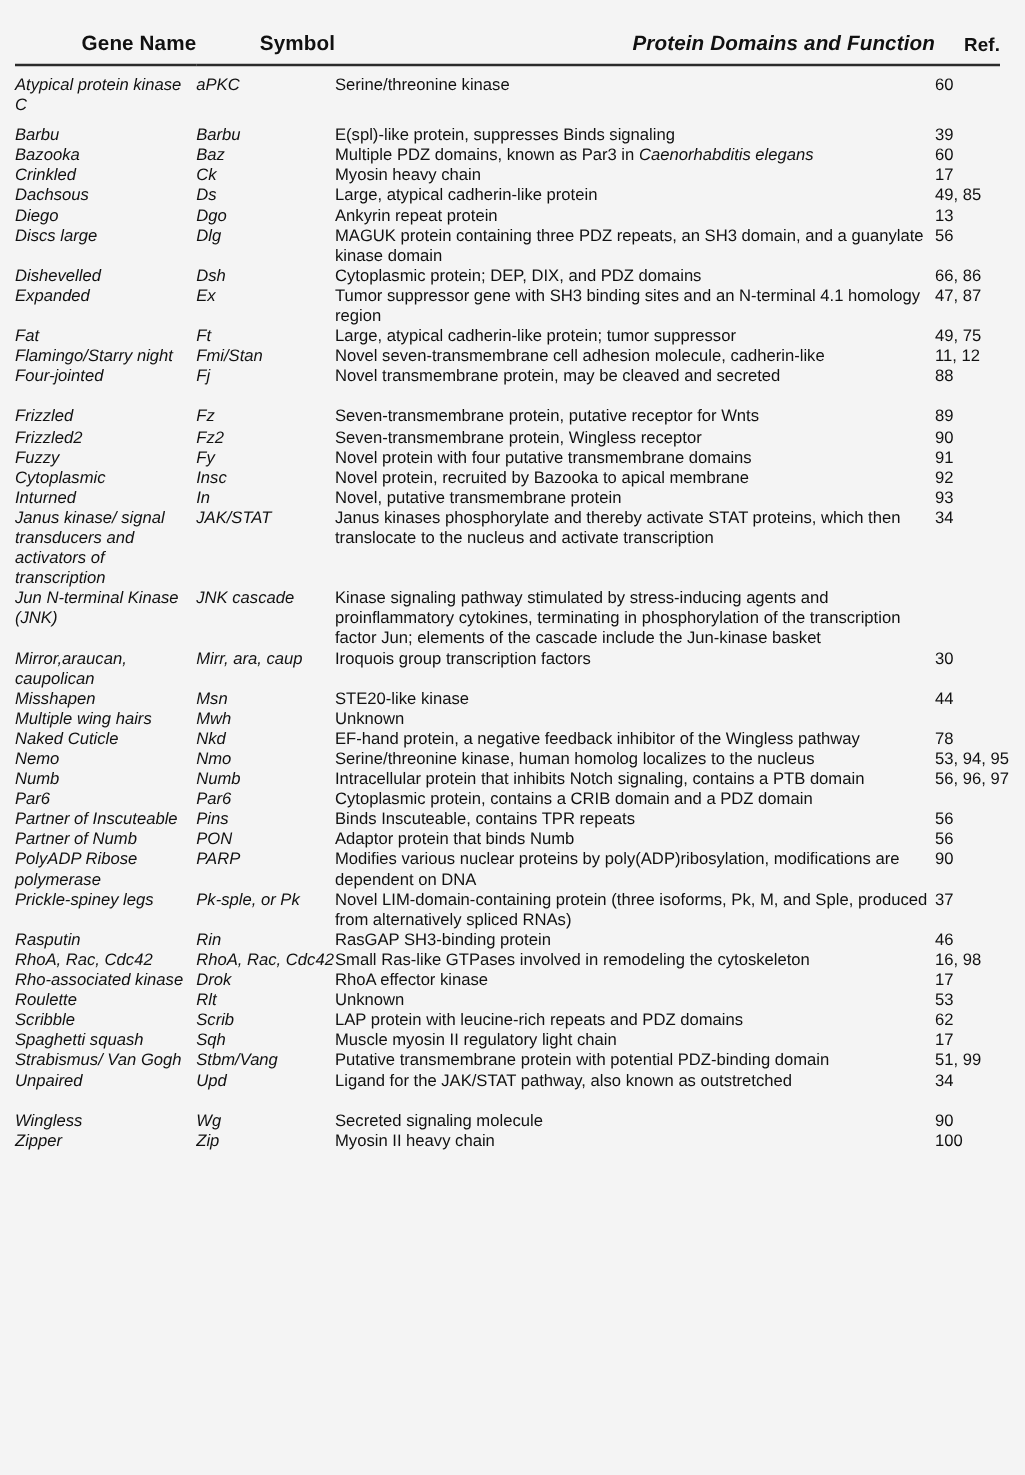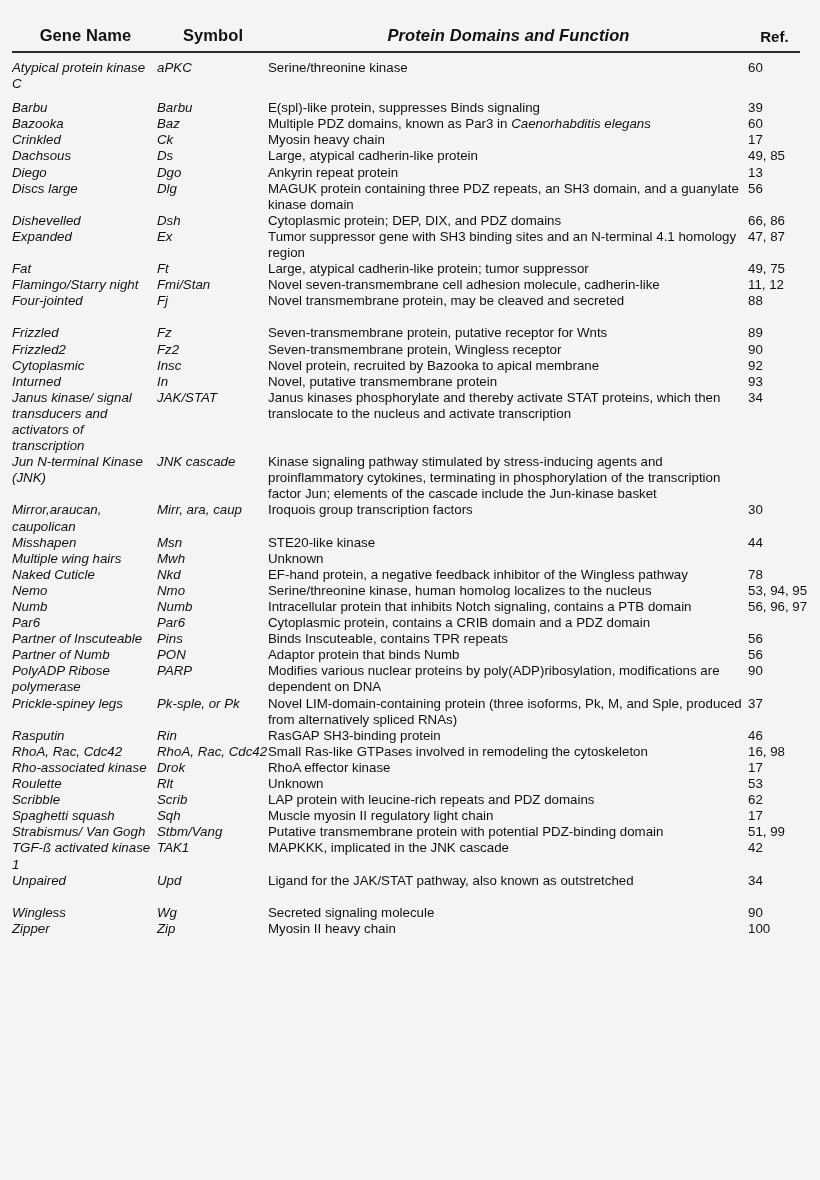--- a/index.html
+++ b/index.html
@@ -34,21 +34,21 @@
 
   
   col.c-gene { width: 145px; }
   col.c-symbol { width: 111px; }
   col.c-desc { width: 480px; }
   col.c-ref { width: 52px; }
 
   thead th {
     vertical-align: bottom;
     padding: 0 0 6px 0;
-    text-align: center;
+    text-align: right;
     font-weight: bold;
     font-size: 16.5px;
     letter-spacing: 0.1px;
     border-bottom: 2.2px solid #2a2a2a;
   }
   thead th.th-desc {
     font-style: italic;
     padding-left: 1px;
   }
   thead th.th-ref {
@@ -203,20 +203,26 @@
           <td class="desc">Seven-transmembrane protein, putative receptor for Wnts</td>
           <td class="ref">89</td>
         </tr>
         <tr class="row">
           <td class="gene">Frizzled2</td>
           <td class="symbol">Fz2</td>
           <td class="desc">Seven-transmembrane protein, Wingless receptor</td>
           <td class="ref">90</td>
         </tr>
         <tr class="row">
+          <td class="gene">Fuzzy</td>
+          <td class="symbol">Fy</td>
+          <td class="desc">Novel protein with four putative transmembrane domains</td>
+          <td class="ref">91</td>
+        </tr>
+        <tr class="row">
           <td class="gene">Cytoplasmic</td>
           <td class="symbol">Insc</td>
           <td class="desc">Novel protein, recruited by Bazooka to apical membrane</td>
           <td class="ref">92</td>
         </tr>
         <tr class="row">
           <td class="gene">Inturned</td>
           <td class="symbol">In</td>
           <td class="desc">Novel, putative transmembrane protein</td>
           <td class="ref">93</td>
@@ -335,26 +341,20 @@
           <td class="desc">Muscle myosin II regulatory light chain</td>
           <td class="ref">17</td>
         </tr>
         <tr class="row">
           <td class="gene">Strabismus/ Van Gogh</td>
           <td class="symbol">Stbm/Vang</td>
           <td class="desc">Putative transmembrane protein with potential PDZ-binding domain</td>
           <td class="ref">51, 99</td>
         </tr>
         <tr class="row">
-          <td class="gene">TGF-ß activated kinase 1</td>
-          <td class="symbol">TAK1</td>
-          <td class="desc">MAPKKK, implicated in the JNK cascade</td>
-          <td class="ref">42</td>
-        </tr>
-        <tr class="row">
           <td class="gene">Unpaired</td>
           <td class="symbol">Upd</td>
           <td class="desc">Ligand for the JAK/STAT pathway, also known as outstretched</td>
           <td class="ref">34</td>
         </tr>
         <tr class="spacer">
           <td colspan="4"></td>
         </tr>
         <tr class="row">
           <td class="gene">Wingless</td>

